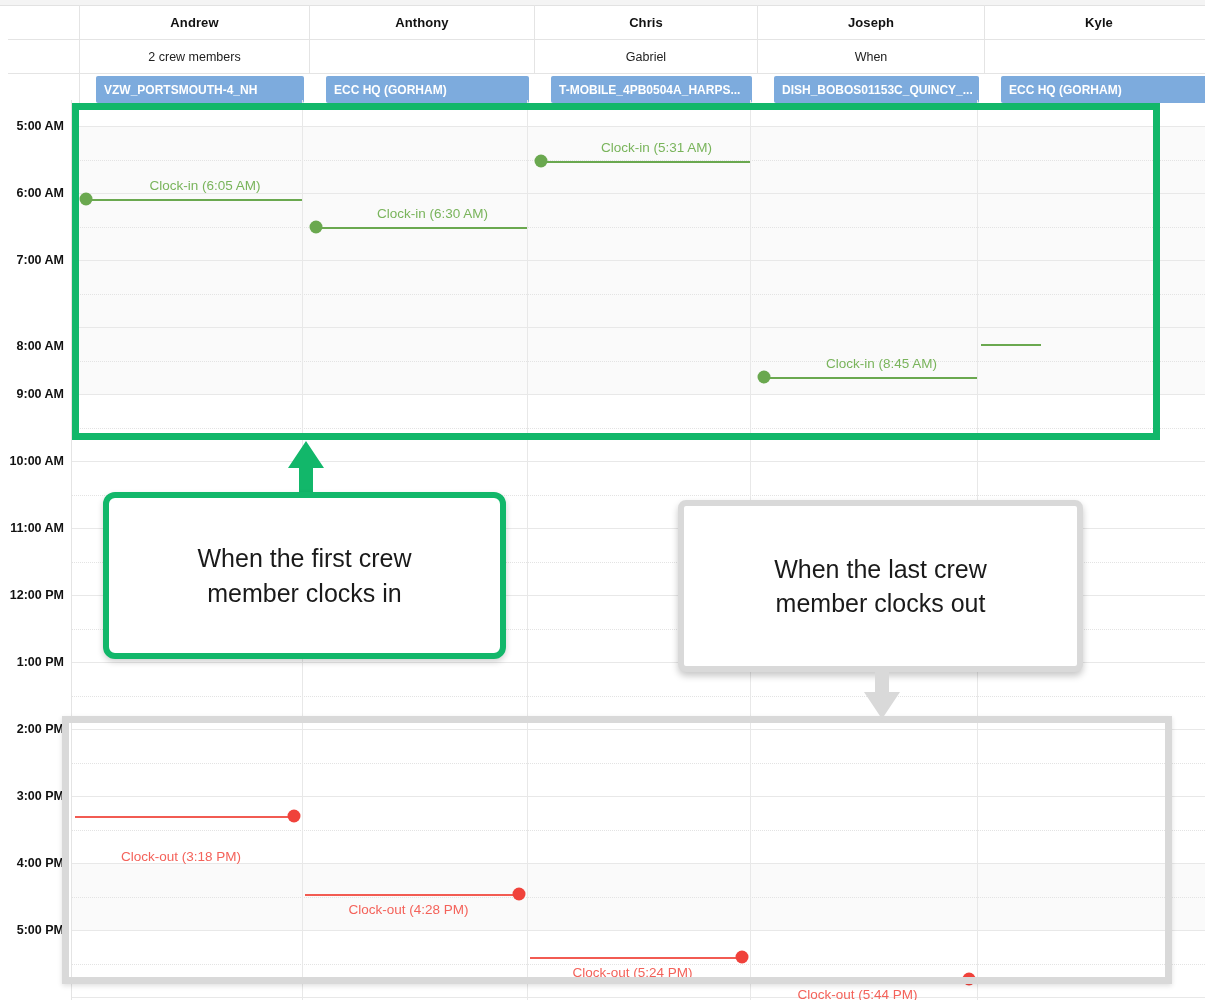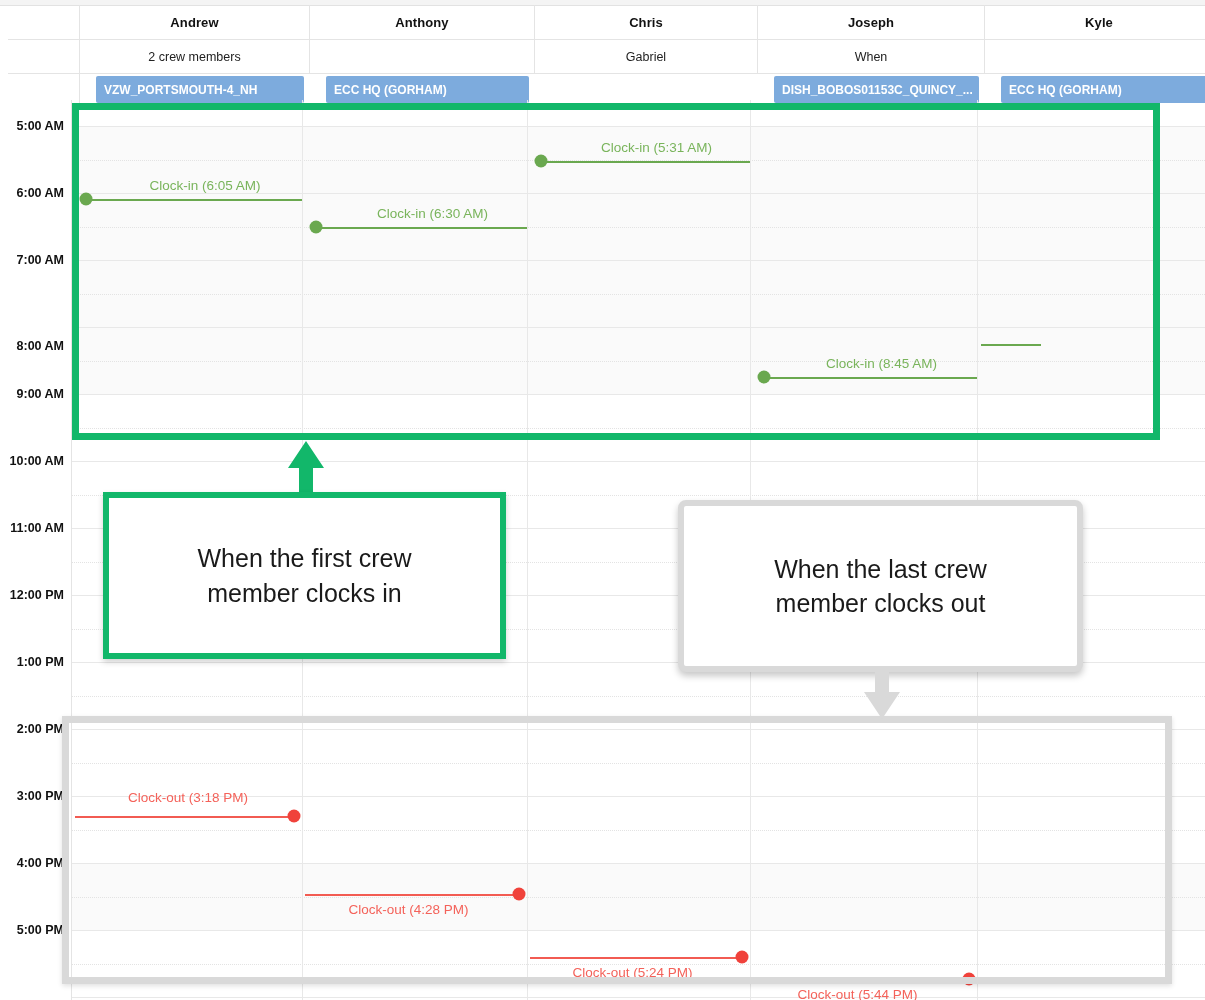--- a/index.html
+++ b/index.html
@@ -56,21 +56,21 @@
   .blabel.out{color:#f4625a;}
 
   
   .hl-green{position:absolute;border:7px solid #12b76a;box-sizing:border-box;background:transparent;pointer-events:none;}
   .hl-gray{position:absolute;border:7px solid #d9d9d9;box-sizing:border-box;background:transparent;pointer-events:none;
            box-shadow:0 2px 5px rgba(0,0,0,.12);}
 
   
   .callout{position:absolute;box-sizing:border-box;display:flex;align-items:center;justify-content:center;text-align:center;background:#fff;}
   .callout .ctext{font-size:25px;line-height:1.38;color:#1a1a1a;}
-  .callout.green{border:6px solid #12b76a;border-radius:0;box-shadow:0 3px 6px rgba(0,0,0,.18);}
+  .callout.green{border:6px solid #12b76a;border-radius:12px;box-shadow:0 3px 6px rgba(0,0,0,.18);}
   .callout.gray{border:6px solid #d9d9d9;border-radius:8px;box-shadow:0 4px 7px rgba(0,0,0,.22);align-items:center;}
 
   .arrow{position:absolute;}
   .arrow svg{display:block;}
 </style>
 </head>
 <body>
 
 <div id="calendar">
 
@@ -113,20 +113,21 @@
           <span class="sub-txt"></span>
         </div>
       </div>
     <div class="hdr-row row-chip">
       <div class="gutter"></div>
     <div class="col" style="left: 72px; width: 230px; border-right: none;"></div>
         <div class="chip" style="left: 88px; width: 208px;">VZW_PORTSMOUTH-4_NH</div>
         <div class="col" style="left: 302px; width: 225px; border-right: none;"></div>
         <div class="chip" style="left: 318px; width: 203px;">ECC HQ (GORHAM)</div>
         <div class="col" style="left: 527px; width: 223px; border-right: none;"></div>
+        <div class="chip" style="left: 543px; width: 201px;">T-MOBILE_4PB0504A_HARPS...</div>
         <div class="col" style="left: 750px; width: 227px; border-right: none;"></div>
         <div class="chip" style="left: 766px; width: 205px;">DISH_BOBOS01153C_QUINCY_...</div>
         <div class="col last" style="left: 977px; width: 228px; border-right: none;"></div>
         <div class="chip" style="left: 993px; width: 206px;">ECC HQ (GORHAM)</div>
       </div>
   </div>
 
   <div class="body">
     <div class="timecol">
         <div class="tlabel" style="top: 26px;">5:00 AM</div>
@@ -187,21 +188,21 @@
         <div class="dot" style="left: 244px; top: 126.5px;"></div>
         <div class="blabel" style="left: 360.5px; top: 105.5px;">Clock-in (6:30 AM)</div>
         <div class="bar" style="left: 469px; width: 209px; top: 60.6167px;"></div>
         <div class="dot" style="left: 469px; top: 60.6167px;"></div>
         <div class="blabel" style="left: 584.5px; top: 39.6167px;">Clock-in (5:31 AM)</div>
         <div class="bar" style="left: 692px; width: 213px; top: 277.25px;"></div>
         <div class="dot" style="left: 692px; top: 277.25px;"></div>
         <div class="blabel" style="left: 809.5px; top: 256.25px;">Clock-in (8:45 AM)</div>
         <div class="bar out" style="left: 3px; width: 220px; top: 716.1px;"></div>
         <div class="dot out" style="left: 222px; top: 716.1px;"></div>
-        <div class="blabel out" style="left: 109px; top: 690px; margin-left: 7px;">Clock-out (3:18 PM)</div>
+        <div class="blabel out" style="left: 109px; top: 749px;">Clock-out (3:18 PM)</div>
         <div class="bar out" style="left: 233px; width: 215px; top: 794.267px;"></div>
         <div class="dot out" style="left: 447px; top: 794.267px;"></div>
         <div class="blabel out" style="left: 336.5px; top: 802.267px;">Clock-out (4:28 PM)</div>
         <div class="bar out" style="left: 458px; width: 213px; top: 856.8px;"></div>
         <div class="dot out" style="left: 670px; top: 856.8px;"></div>
         <div class="blabel out" style="left: 560.5px; top: 864.8px;">Clock-out (5:24 PM)</div>
         <div class="bar out" style="left: 681px; width: 217px; top: 879.133px;"></div>
         <div class="dot out" style="left: 897px; top: 879.133px;"></div>
         <div class="blabel out" style="left: 785.5px; top: 887.133px;">Clock-out (5:44 PM)</div>
         <div class="bar" style="left: 909px; width: 60px; top: 243.75px;"></div>

